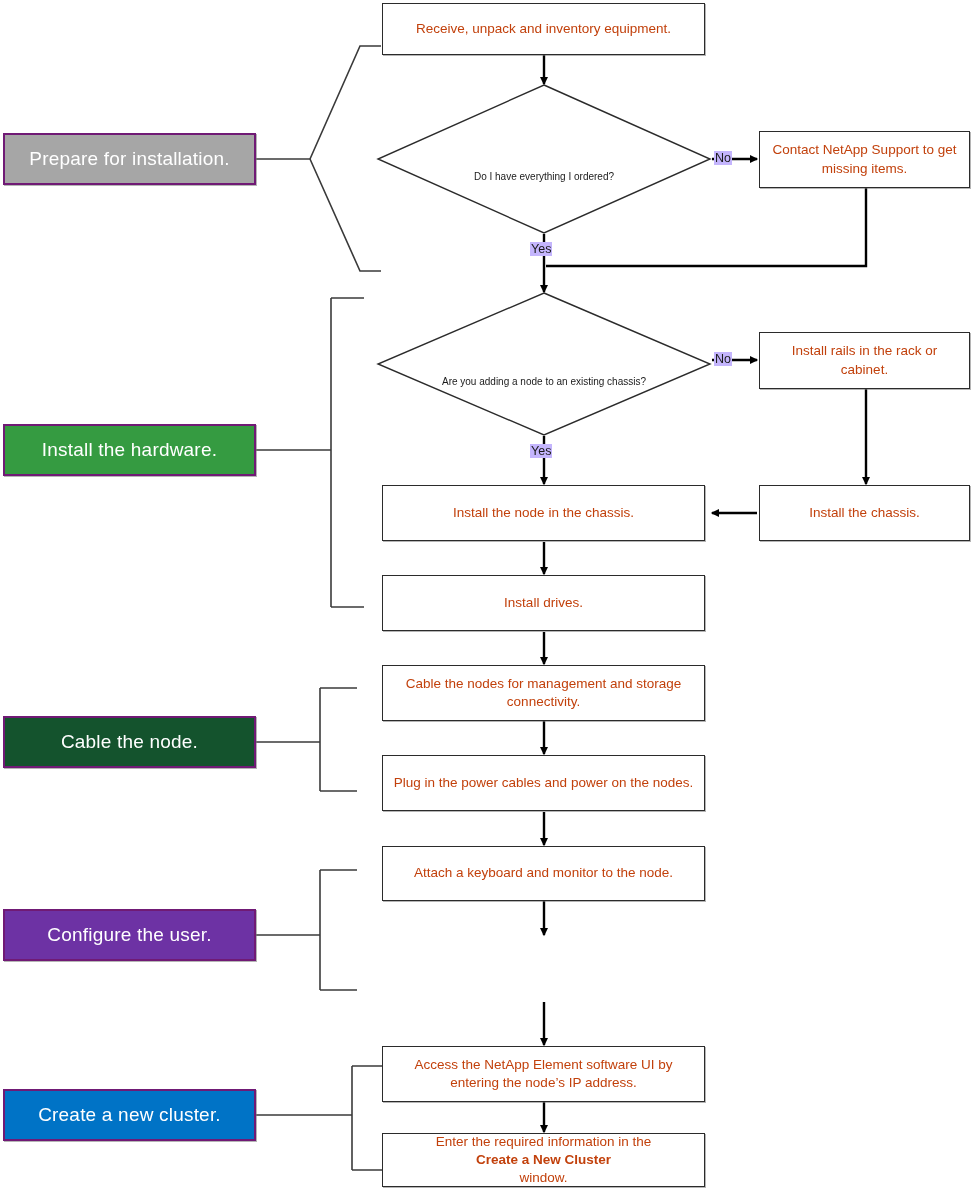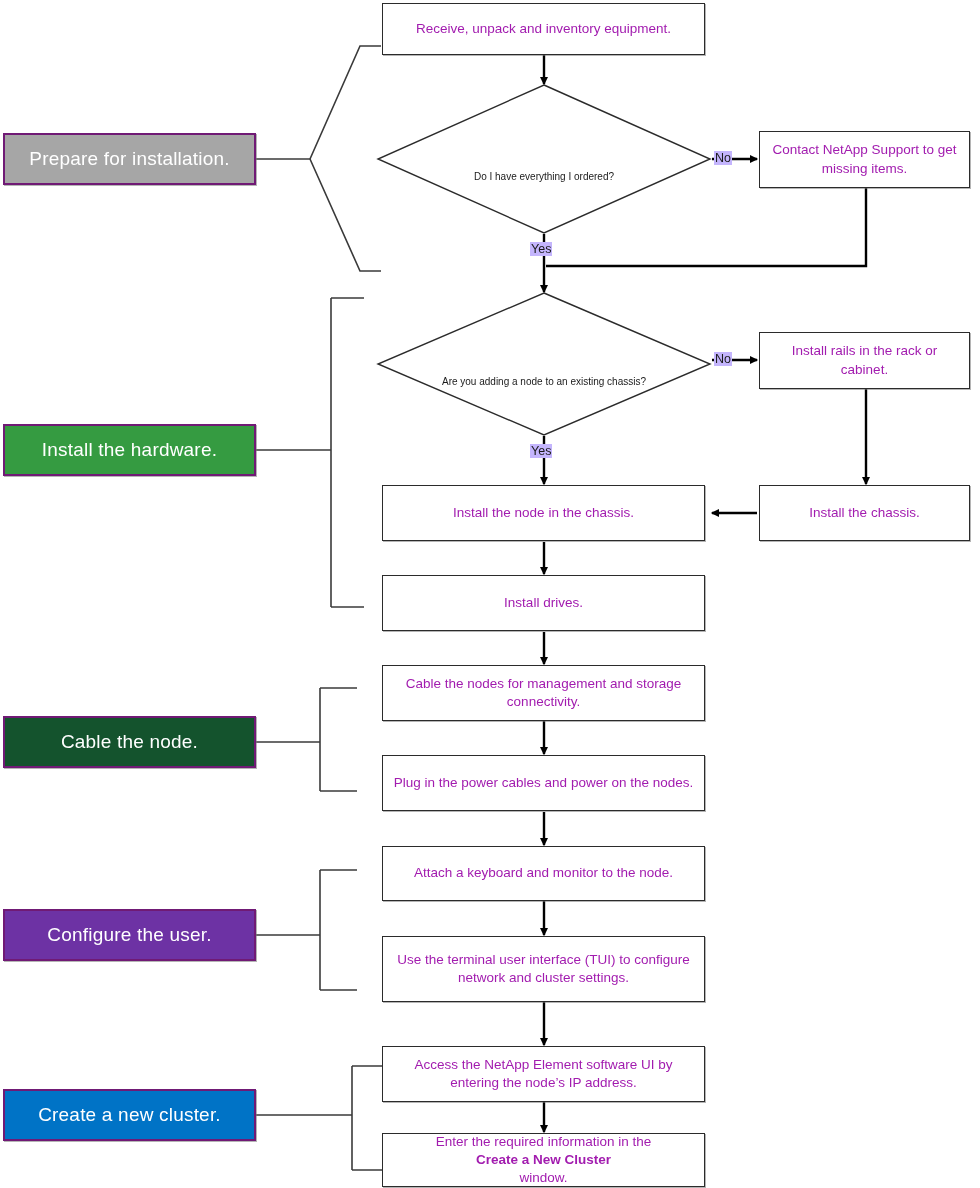--- a/index.html
+++ b/index.html
@@ -23,21 +23,21 @@
   .pbox {
     position: absolute;
     box-sizing: border-box;
     background: #ffffff;
     border: 1px solid #2b2b2b;
     box-shadow: 1px 1px 0 rgba(120,120,120,0.55);
     display: flex;
     align-items: center;
     justify-content: center;
     text-align: center;
-    color: #a21caf;
+    color: #c2410c;
     font-size: 13.5px;
     line-height: 1.35;
     padding: 4px 10px;
   }
   .pbox span { display: block; }
   .pbox b { font-weight: bold; }
 
   
   .diamond-wrap {
     position: absolute;
@@ -216,23 +216,20 @@
   </div>
 
   <div class="pbox" style="left:382px; top:755px; width:323px; height:56px;">
     <span>Plug in the power cables and power on the nodes.</span>
   </div>
 
   <div class="pbox" style="left:382px; top:846px; width:323px; height:55px;align-items:center;">
     <span>Attach a keyboard and monitor to the node.</span>
   </div>
 
-  <div class="pbox" style="left:382px; top:936px; width:323px; height:66px;">
-    <span>Use the terminal user interface (TUI) to configure network and cluster settings.</span>
-  </div>
 
   <div class="pbox" style="left:382px; top:1046px; width:323px; height:56px;">
     <span>Access the NetApp Element software UI by entering the node’s IP address.</span>
   </div>
 
   <div class="pbox" style="left:382px; top:1133px; width:323px; height:54px;">
     <span><span>Enter the required information in the </span><b>Create a New Cluster</b><span> window.</span></span>
   </div>
 
   <div class="pbox" style="left:759px; top:131px; width:211px; height:57px;">

